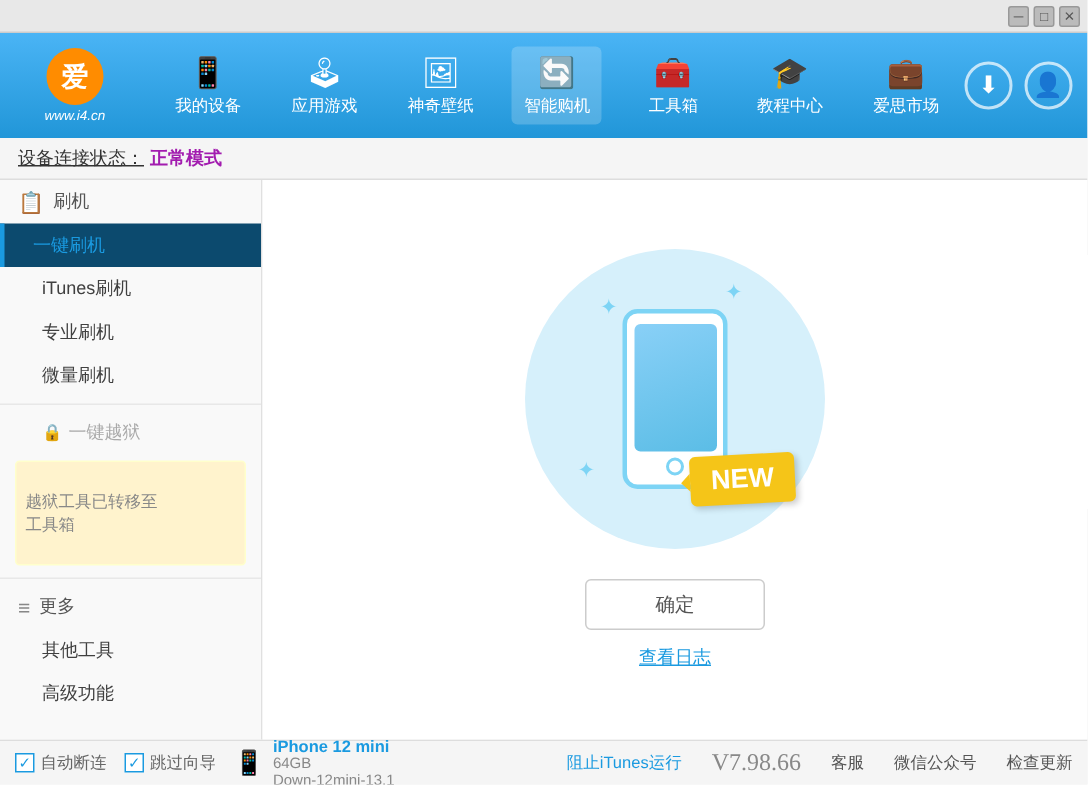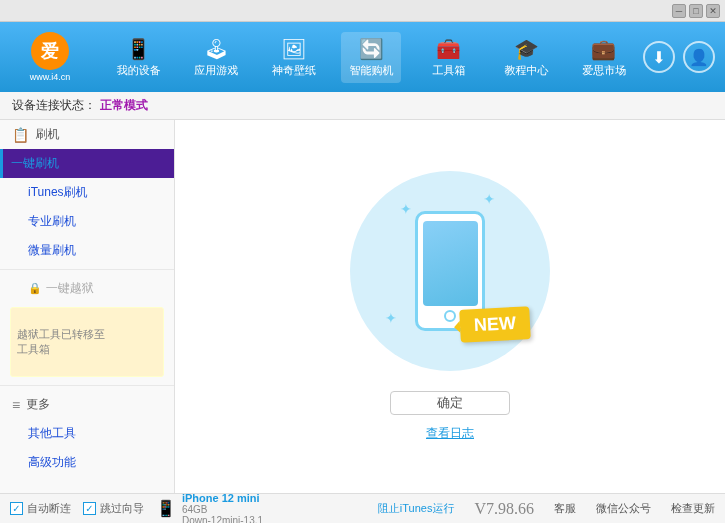--- a/index.html
+++ b/index.html
@@ -42,21 +42,21 @@
       margin-right: 10px;
     }
     .logo-circle {
       width: 38px; height: 38px;
       background: #ff8c00;
       border-radius: 50%;
       display: flex; align-items: center; justify-content: center;
       color: white; font-weight: bold; font-size: 18px;
       margin-bottom: 2px;
     }
-    .logo-text { color: white; font-size: 9px; }
+    .logo-text { color: white; font-size: 9px; font-style: italic; }
 
     .nav-items { display: flex; flex: 1; justify-content: space-around; align-items: center; }
     .nav-item {
       display: flex; flex-direction: column; align-items: center;
       color: white; cursor: pointer; padding: 5px 8px; border-radius: 4px;
       min-width: 60px;
     }
     .nav-item.active { background: rgba(255,255,255,0.2); }
     .nav-icon { font-size: 20px; margin-bottom: 2px; }
     .nav-label { font-size: 11px; }
@@ -76,21 +76,21 @@
     .status-bar {
       height: 28px;
       background: #f5f5f5;
       border-bottom: 1px solid #ddd;
       display: flex;
       align-items: center;
       padding: 0 12px;
       font-size: 12px;
       color: #555;
     }
-    .status-bar .status-label { color: #333; }
+    .status-bar .status-label { color: #333; text-decoration: underline; }
     .status-bar .status-value { color: #a21caf; font-weight: bold; margin-left: 4px; }
 
     
     .main { display: flex; height: calc(523px - 22px - 70px - 28px - 30px); }
 
     
     .sidebar {
       width: 175px;
       background: #f9f9f9;
       border-right: 1px solid #e0e0e0;
@@ -102,28 +102,28 @@
     .sidebar-section-header {
       display: flex; align-items: center;
       padding: 6px 12px;
       font-size: 12px; color: #555;
       cursor: pointer;
     }
     .sidebar-section-header .section-icon { margin-right: 6px; font-size: 14px; color: #888; }
 
     .sidebar-item {
       padding: 6px 12px 6px 28px;
-      font-size: 12px; color: #1d4ed8;
+      font-size: 12px; color: #404040;
       cursor: pointer;
     }
     .sidebar-item.active {
-      background: #4c1d95;
+      background: #0c4a6e;
       color: #1a9ae0;
       border-left: 3px solid #1a9ae0;
-      padding-left: 8px;
+      padding-left: 19px;
     }
 
     .sidebar-divider { height: 1px; background: #e8e8e8; margin: 4px 0; }
 
     .sidebar-lock-item {
       padding: 6px 12px 6px 28px;
       font-size: 12px; color: #aaa;
       display: flex; align-items: center; gap: 4px;
     }
     .lock-icon { font-size: 11px; }
@@ -235,21 +235,21 @@
     .success-title {
       font-size: 18px;
       color: #333;
       margin-bottom: 20px;
       font-weight: 500;
     }
 
     
     .confirm-btn {
       width: 120px;
-      height: 24px;
+      height: 34px;
       background: white;
       border: 1px solid #ccc;
       border-radius: 4px;
       font-size: 13px;
       color: #555;
       cursor: pointer;
       margin-bottom: 10px;
     }
 
     .view-log-link {

